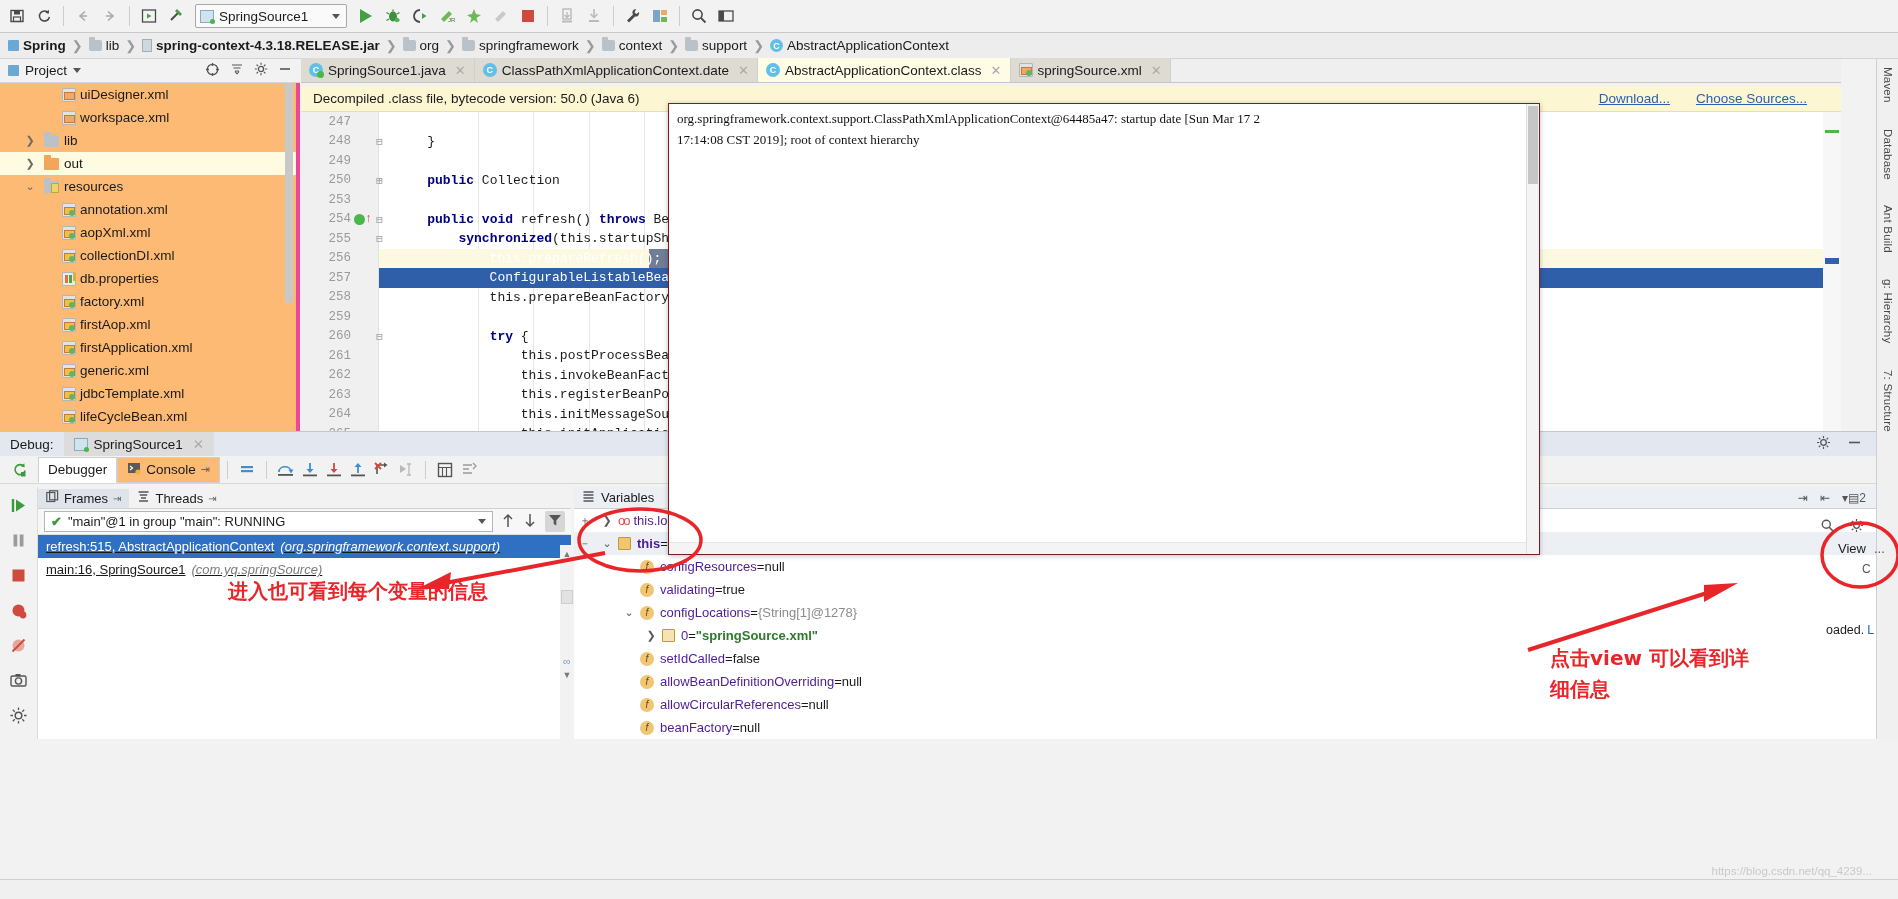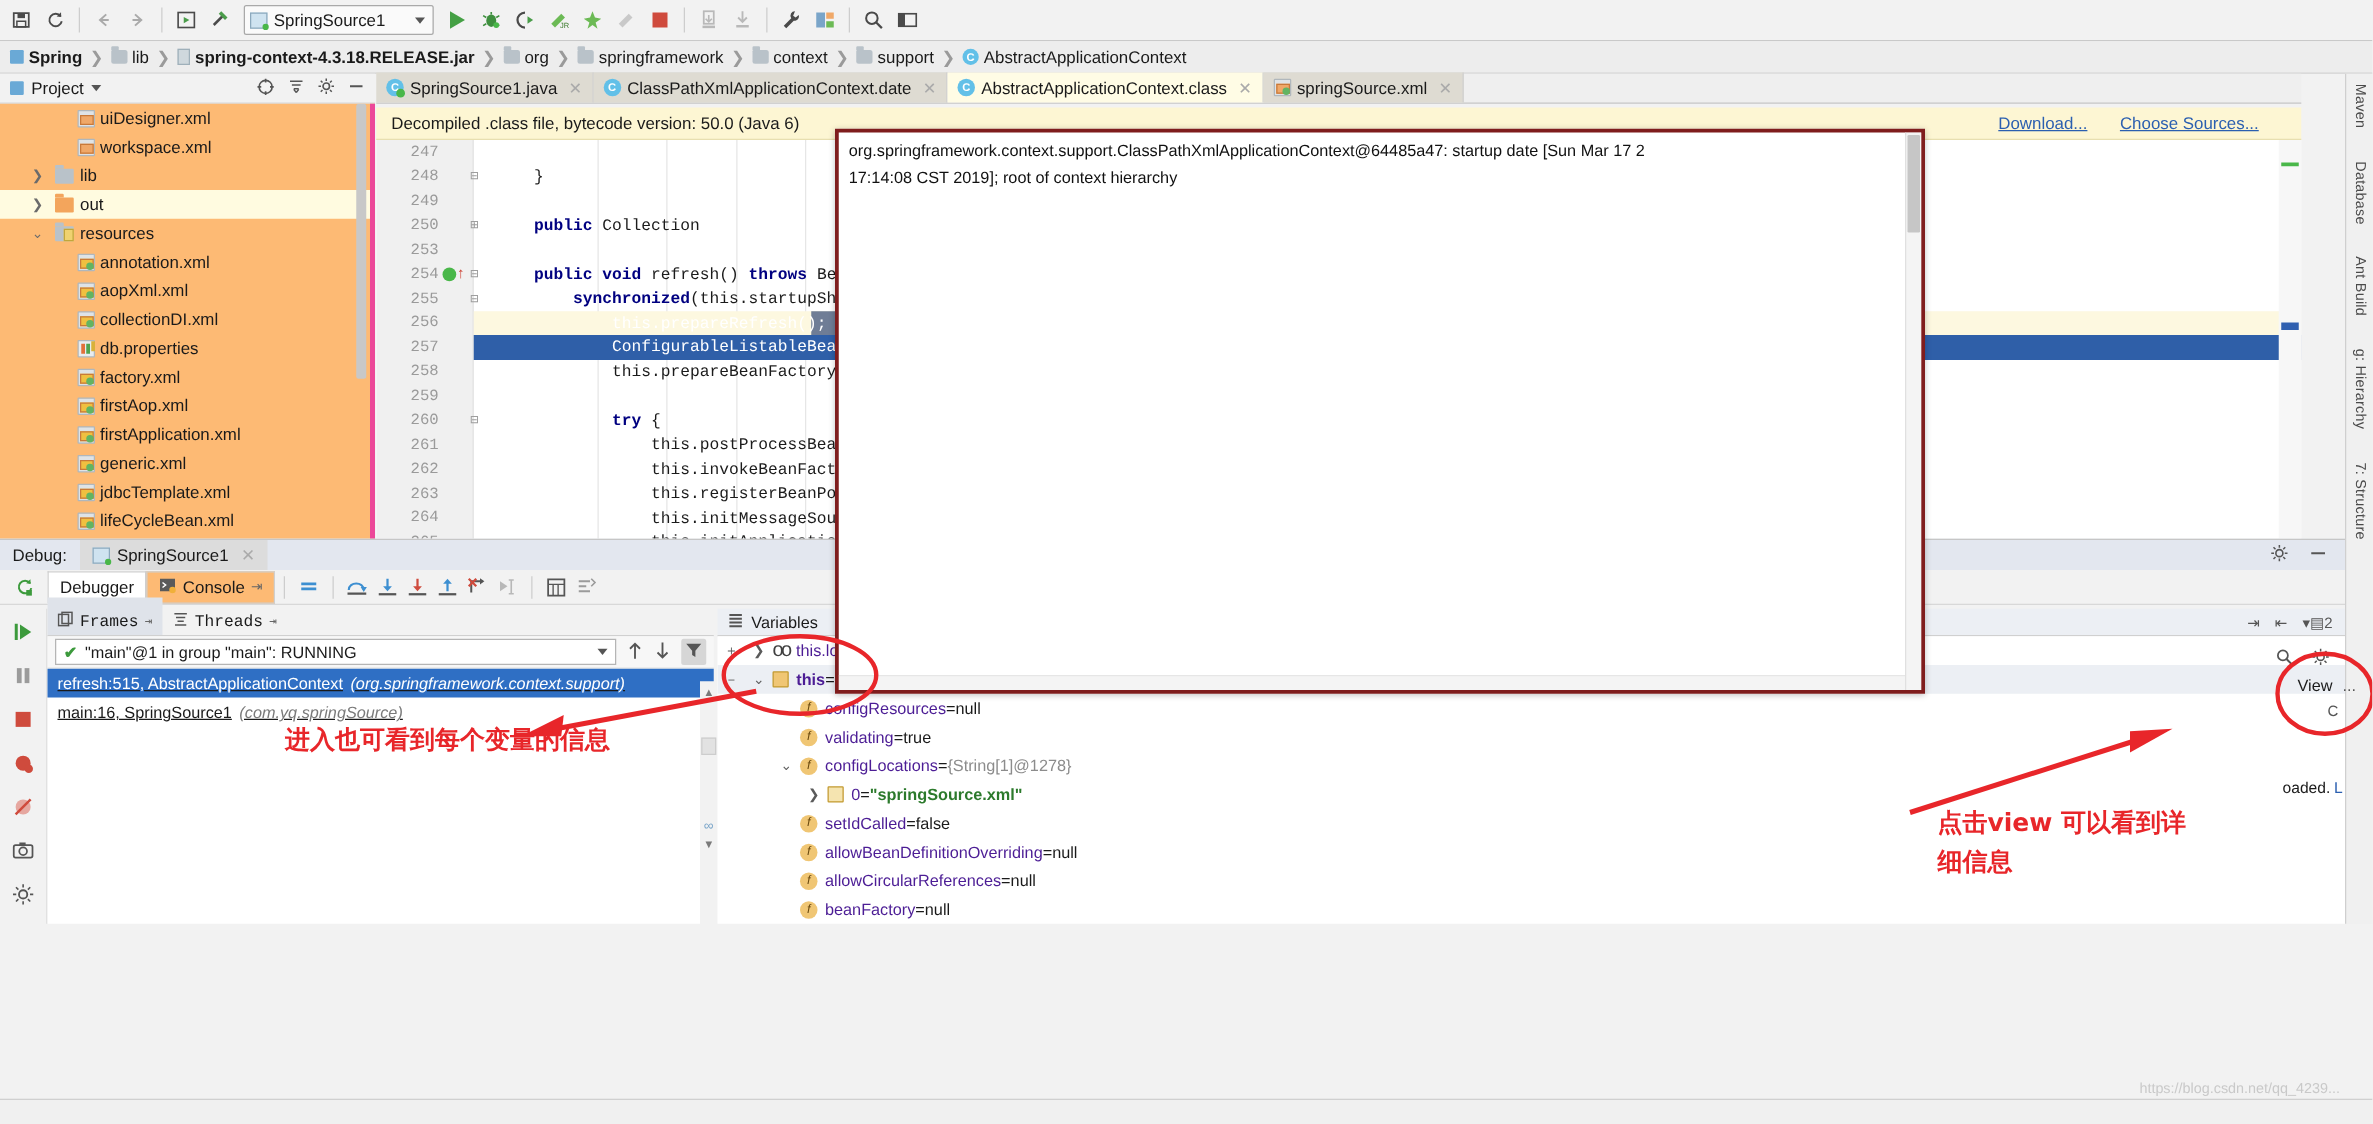--- a/index.html
+++ b/index.html
@@ -133,22 +133,22 @@
   .right-strip {
     position:absolute; right:0; top:59px; width:22px; height:680px;
     background:#f0f0f0; border-left:1px solid #cfcfcf;
     display:flex; flex-direction:column; align-items:center; padding-top:8px; gap:26px;
   }
   .vlabel { writing-mode: vertical-rl; font-size:11.5px; color:#4a4a4a; letter-spacing:0.2px; white-space:nowrap; }
 
   
   .popup {
     position:absolute; left:668px; top:103px; width:872px; height:452px;
-    background:#fff; border:3px solid #7f1d1d; box-shadow:0 1px 5px rgba(0,0,0,.25);
-    font-family:Liberation Sans, sans-serif; font-size:13px; overflow:hidden; z-index:40;
+    background:#fff; border:1px solid #7f1d1d; box-shadow:0 1px 5px rgba(0,0,0,.25);
+    font-family:Liberation Serif, serif; font-size:13px; overflow:hidden; z-index:40;
   }
   .popup-line { padding-left:8px; line-height:21px; white-space:pre; color:#111; }
   .popup-sb { position:absolute; right:0; top:0; width:13px; bottom:0; background:#f4f4f4; border-left:1px solid #e0e0e0; }
   .popup-sb-thumb { position:absolute; right:1px; top:2px; width:10px; height:78px; background:#c6c6c6; border-radius:1px; }
   .popup-hscroll { position:absolute; left:0; right:13px; bottom:0; height:12px; background:#f4f4f4; border-top:1px solid #e6e6e6; }
 
   
   .debug-head {
     position:absolute; left:0; top:431px; width:1876px; height:25px;
     background:#e3e7ef; display:flex; align-items:center; padding-left:10px; font-size:13.5px;
@@ -171,21 +171,21 @@
   .sub-tab.active { background:#fff; border:1px solid #cfcfcf; border-bottom:1px solid #fff; }
   .sub-tab.inact { background:#fdba74; border:1px solid #cfcfcf; }
   .dbar-sep { width:1px; height:18px; background:#cdcdcd; margin:0 7px; }
   .dicon { width:24px; height:24px; display:flex; align-items:center; justify-content:center; }
 
   
   .frames-head {
     position:absolute; left:38px; top:487px; width:533px; height:22px;
     background:#f2f2f2; display:flex; align-items:flex-end; border-bottom:1px solid #d0d0d0;
   }
-  .ft-tab { display:flex; align-items:center; gap:5px; padding:11px 8px 2px; font-size:13px;font-family:Liberation Mono, monospace; }
+  .ft-tab { display:flex; align-items:center; gap:5px; padding:1px 8px 2px; font-size:13px; }
   .ft-tab.on { background:#dfe3ea; }
 
   .vars-head {
     position:absolute; left:574px; top:487px; width:1302px; height:22px;
     background:#eceff4; display:flex; align-items:center; gap:6px; padding-left:8px; font-size:13px;
     border-bottom:1px solid #d0d0d0;
   }
   .vars-head-right { margin-left:auto; display:flex; align-items:center; gap:12px; padding-right:10px; color:#555; font-size:12px; }
 
   .thread-bar {
@@ -210,21 +210,21 @@
     overflow:hidden;
   }
   .var-row { height:23px; display:flex; align-items:center; font-size:13px; white-space:nowrap; }
   .v-tw { width:22px; text-align:center; color:#5a5a5a; font-size:11px; flex:none; }
   .badge-f {
     width:14px;height:14px;border-radius:50%;background:#f0c674;color:#6b4b10;
     font-size:10px;display:flex;align-items:center;justify-content:center;font-style:italic;margin-right:6px;flex:none;
   }
   .badge-obj { width:13px;height:13px;background:#f0c674;border:1px solid #c2992e;margin-right:6px;flex:none;border-radius:1px; }
   .badge-arr { width:13px;height:13px;background:#f5e4b0;border:1px solid #c2992e;margin-right:6px;flex:none;border-radius:1px; }
-  .badge-oo { color:#404040; margin-right:5px; font-size:16px; letter-spacing:-2px; }
+  .badge-oo { color:#ef4444; margin-right:5px; font-size:13px; letter-spacing:-2px; }
   .v-name { color:#4c1d95; }
   .v-dim { color:#8c8c8c; }
   .v-str { color:#2c7a2c; font-weight:bold; }
   .v-bold { font-weight:bold; }
 
   .vars-scroll { position:absolute; left:560px; top:545px; width:14px; height:195px; background:#f2f2f2; }
   .vs-arrow { font-size:9px; color:#7a7a7a; text-align:center; }
 
   
   .dbg-left-col {

